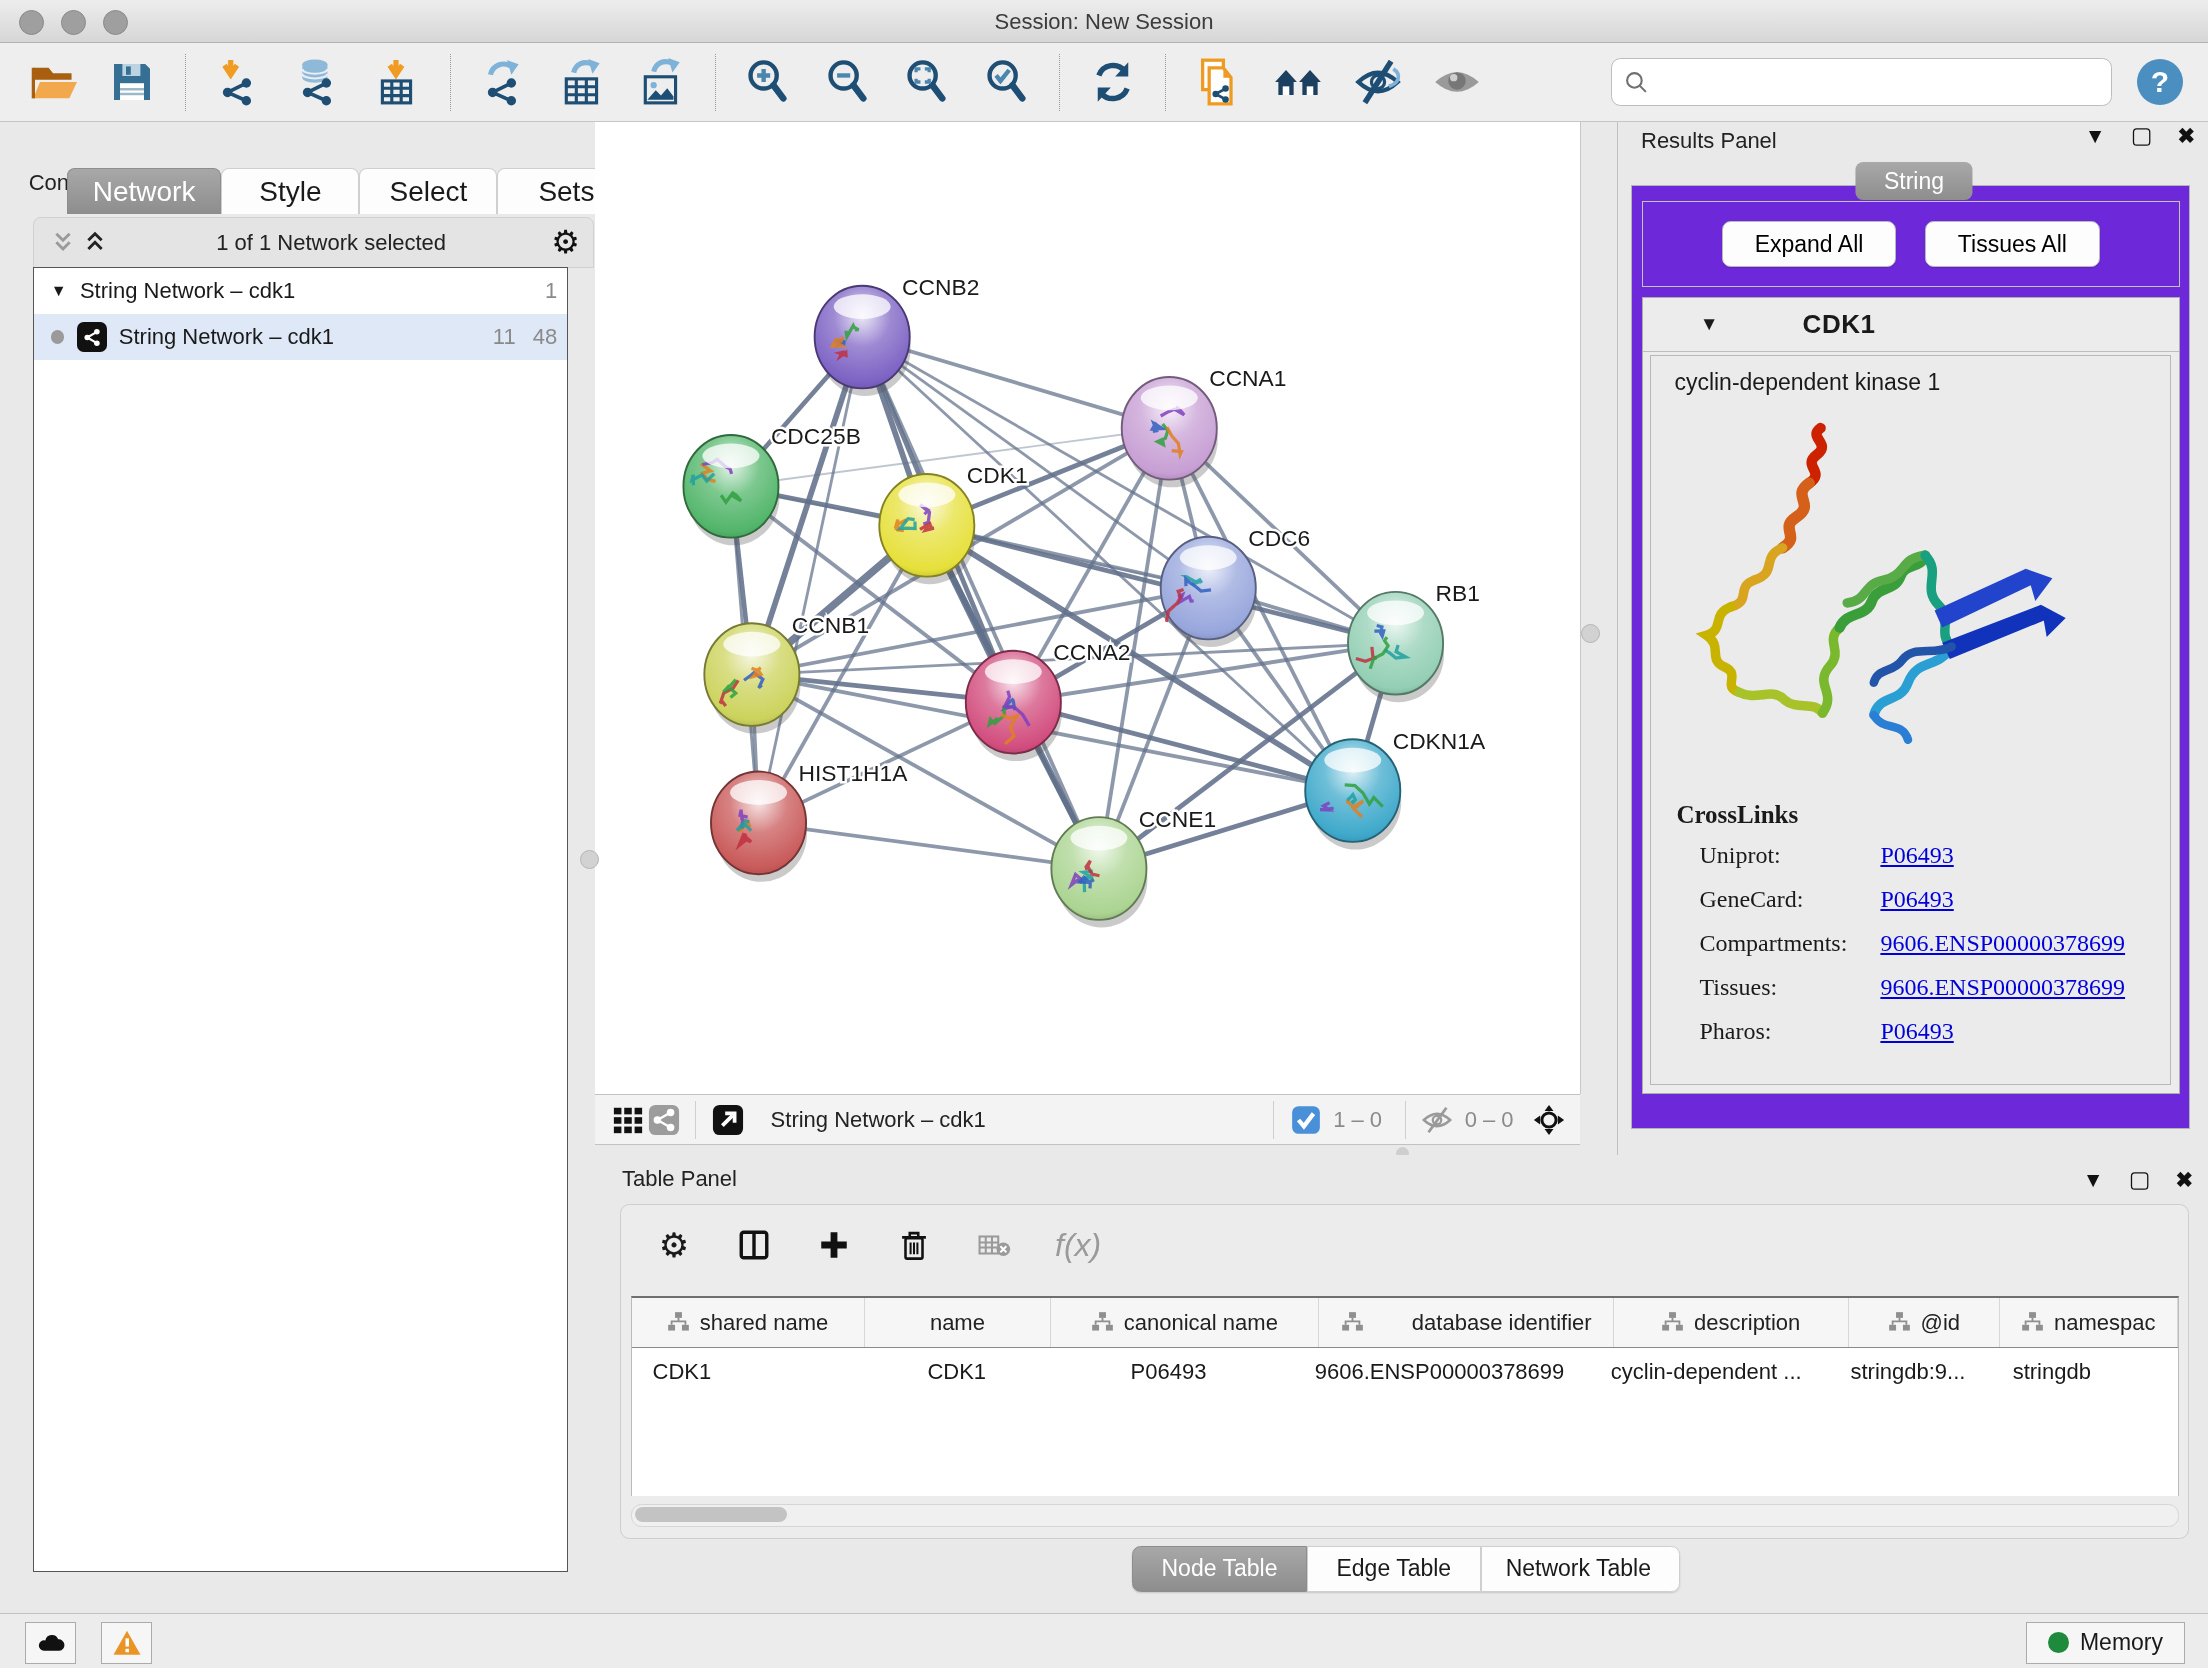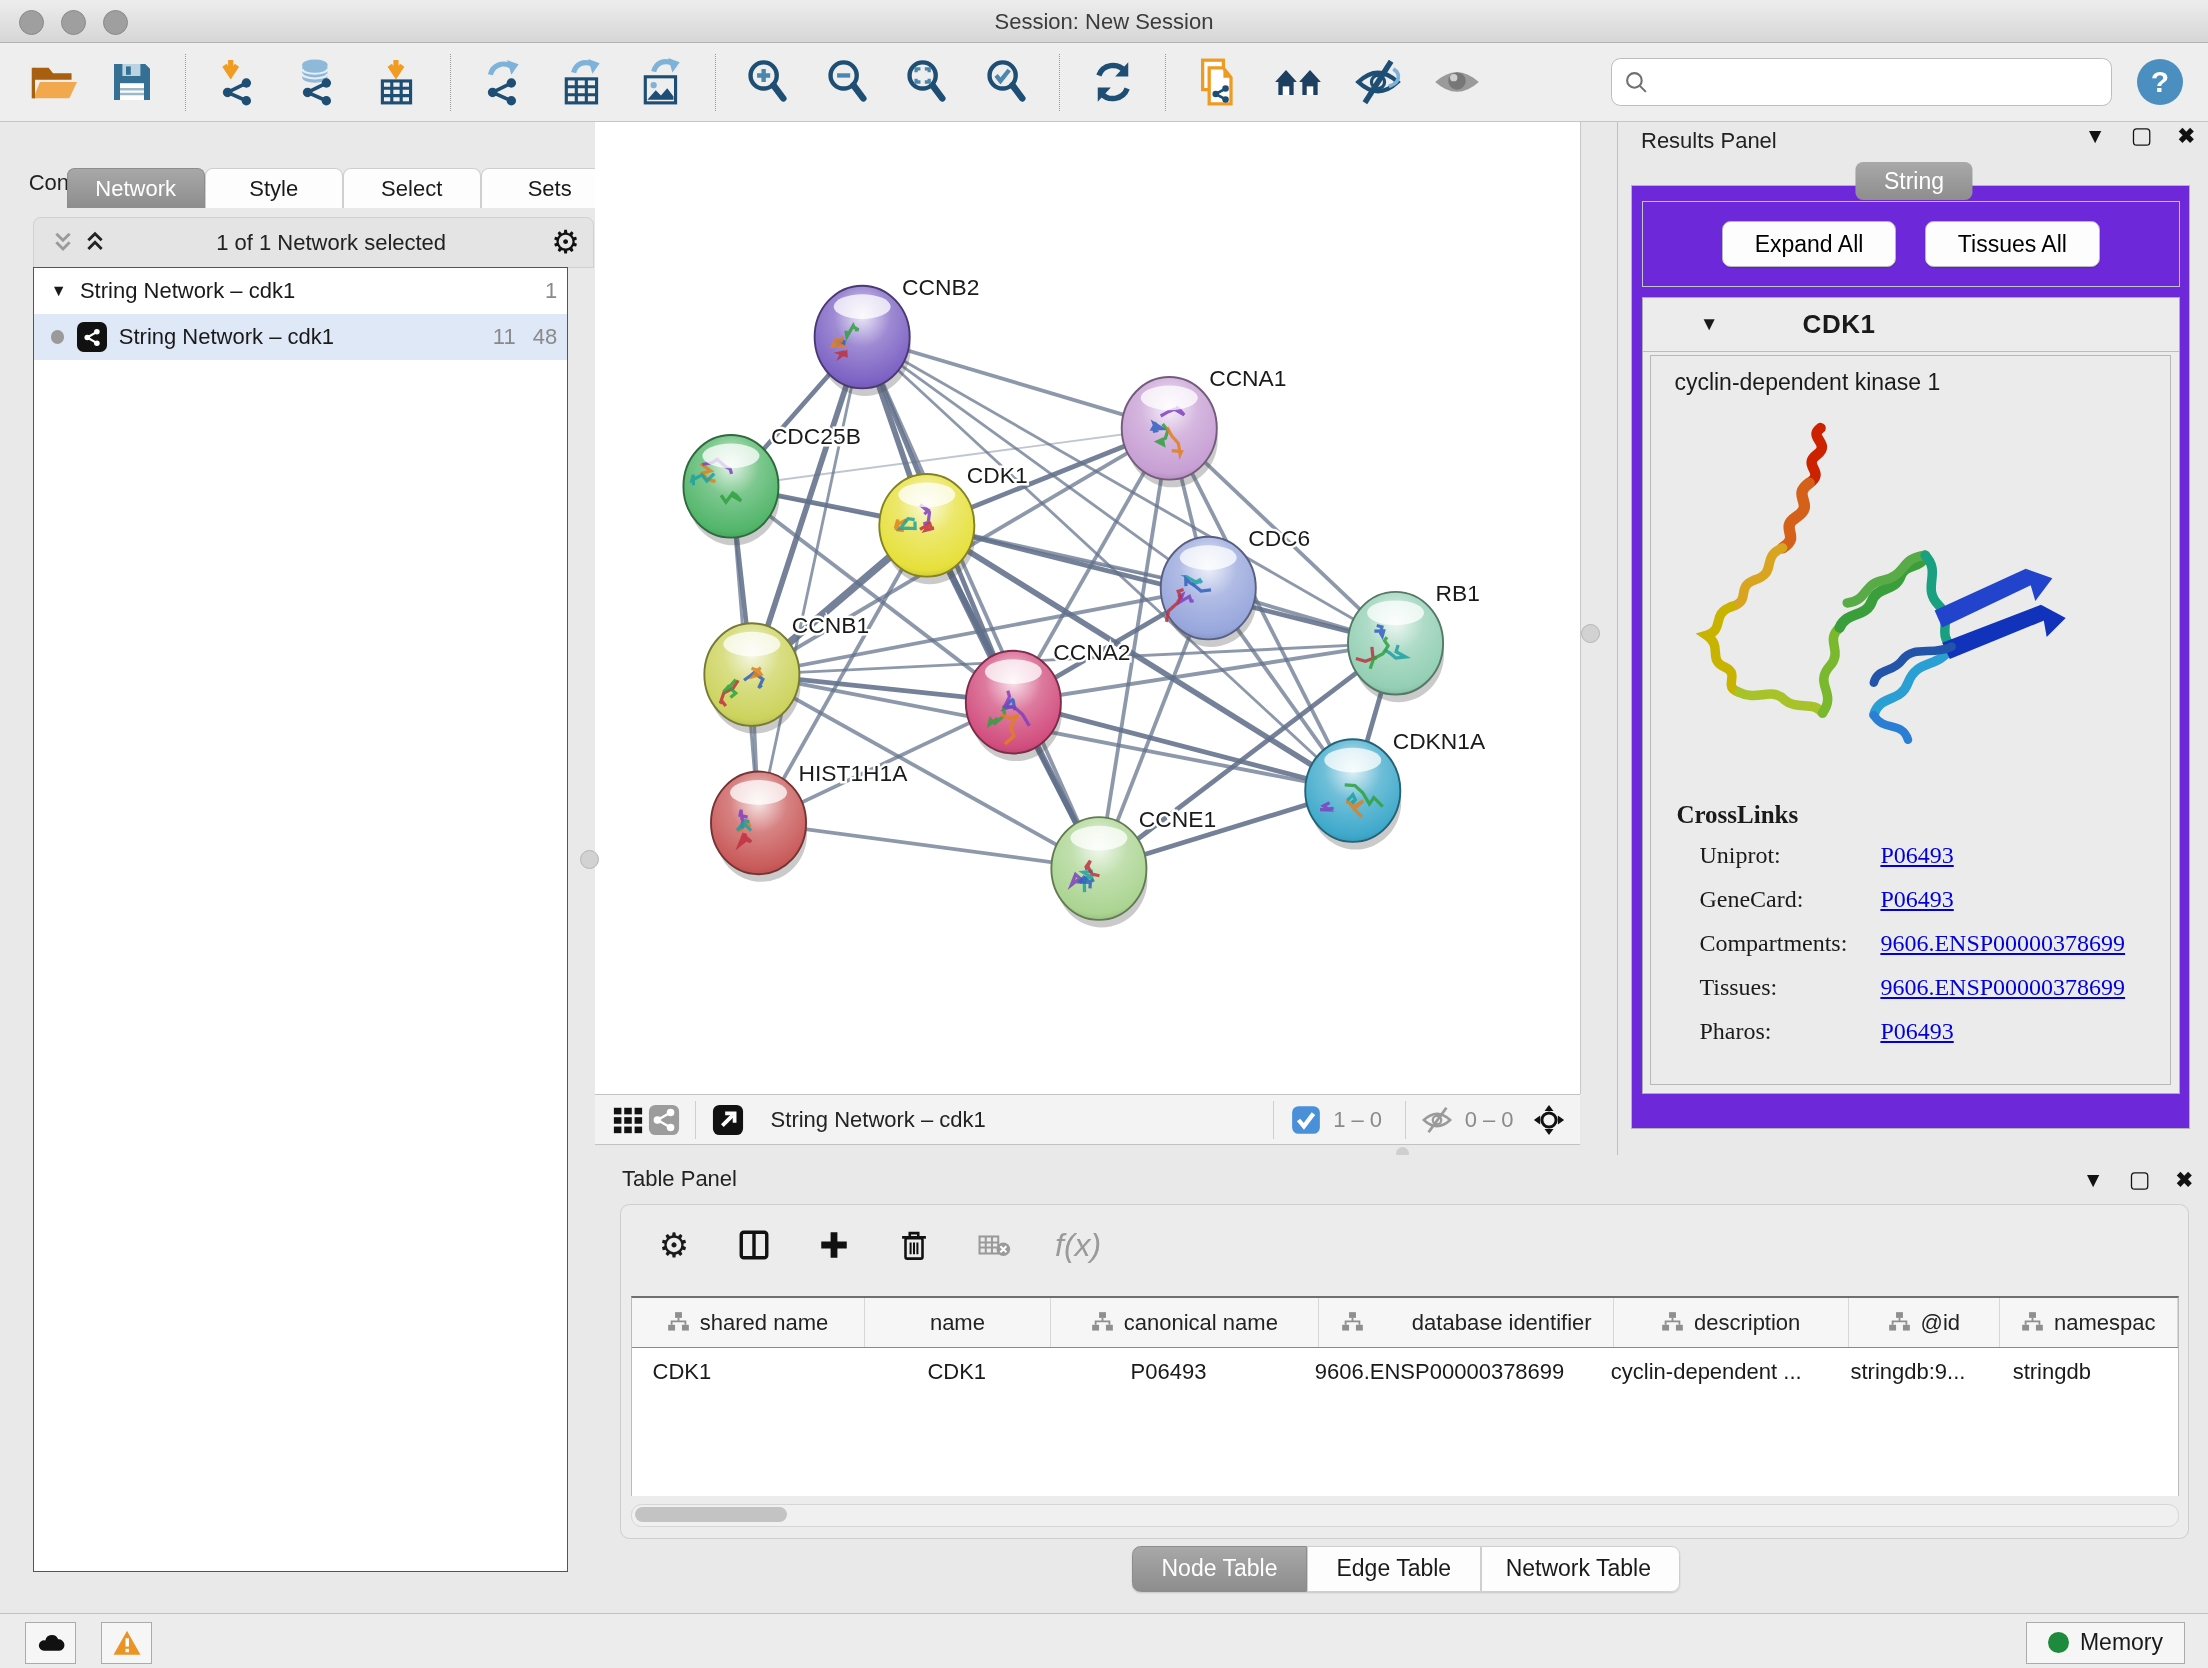--- a/index.html
+++ b/index.html
@@ -23,21 +23,21 @@
     display:flex;align-items:center;padding:0 11.4px;}
   .searchbox svg{width:25px;height:25px;margin-right:7.6px;}
   .searchbox input{border:none;outline:none;font-size:21px;flex:1;background:transparent;}
   .helpbtn{width:46px;height:46px;border-radius:50%;background:#4a8fc0;color:#fff;font-weight:bold;
     font-size:30px;display:flex;align-items:center;justify-content:center;cursor:pointer;}
   
   .cpanel{position:absolute;left:5.7px;top:122px;width:590px;height:1484px;}
   .paneltitle{font-size:22px;color:#222;}
   .panelicons{position:absolute;top:0;right:7.6px;display:flex;gap:25px;align-items:center;font-size:21px;color:#111;}
   .cp-tabs{position:absolute;left:61px;top:46px;display:flex;}
-  .cp-tab{min-width:86px;padding:6.7px 25px;text-align:center;font-size:22px;background:#fdfdfd;
+  .cp-tab{min-width:86px;padding:6.7px 25px;text-align:center;font-size:28px;background:#fdfdfd;
     border:1px solid #cfcfcf;border-bottom:none;border-radius:7.6px 7.6px 0 0;cursor:pointer;}
   .cp-tab.active{background:linear-gradient(#a8a8a8,#8d8d8d);color:#fff;border-color:#8d8d8d;}
   .cp-selector{position:absolute;left:27px;top:95px;width:533px;height:49px;background:#e4e4e4;
     border:1px solid #d0d0d0;border-radius:7.6px 7.6px 0 0;display:flex;align-items:center;padding:0 13.3px;}
   .chev{width:32px;height:28.5px;}
   .cp-selector .seltext{flex:1;text-align:center;font-size:22px;color:#222;}
   .gearglyph{font-size:32px;line-height:28.5px;color:#111;cursor:pointer;}
   .treebox{position:absolute;left:27px;top:145px;width:533px;height:1303px;background:#fff;border:1.9px solid #555;}
   .treerow{display:flex;align-items:center;height:46px;font-size:22px;padding:0 9.5px;}
   .treerow .cnt{color:#8a8a8a;margin-left:17px;}

